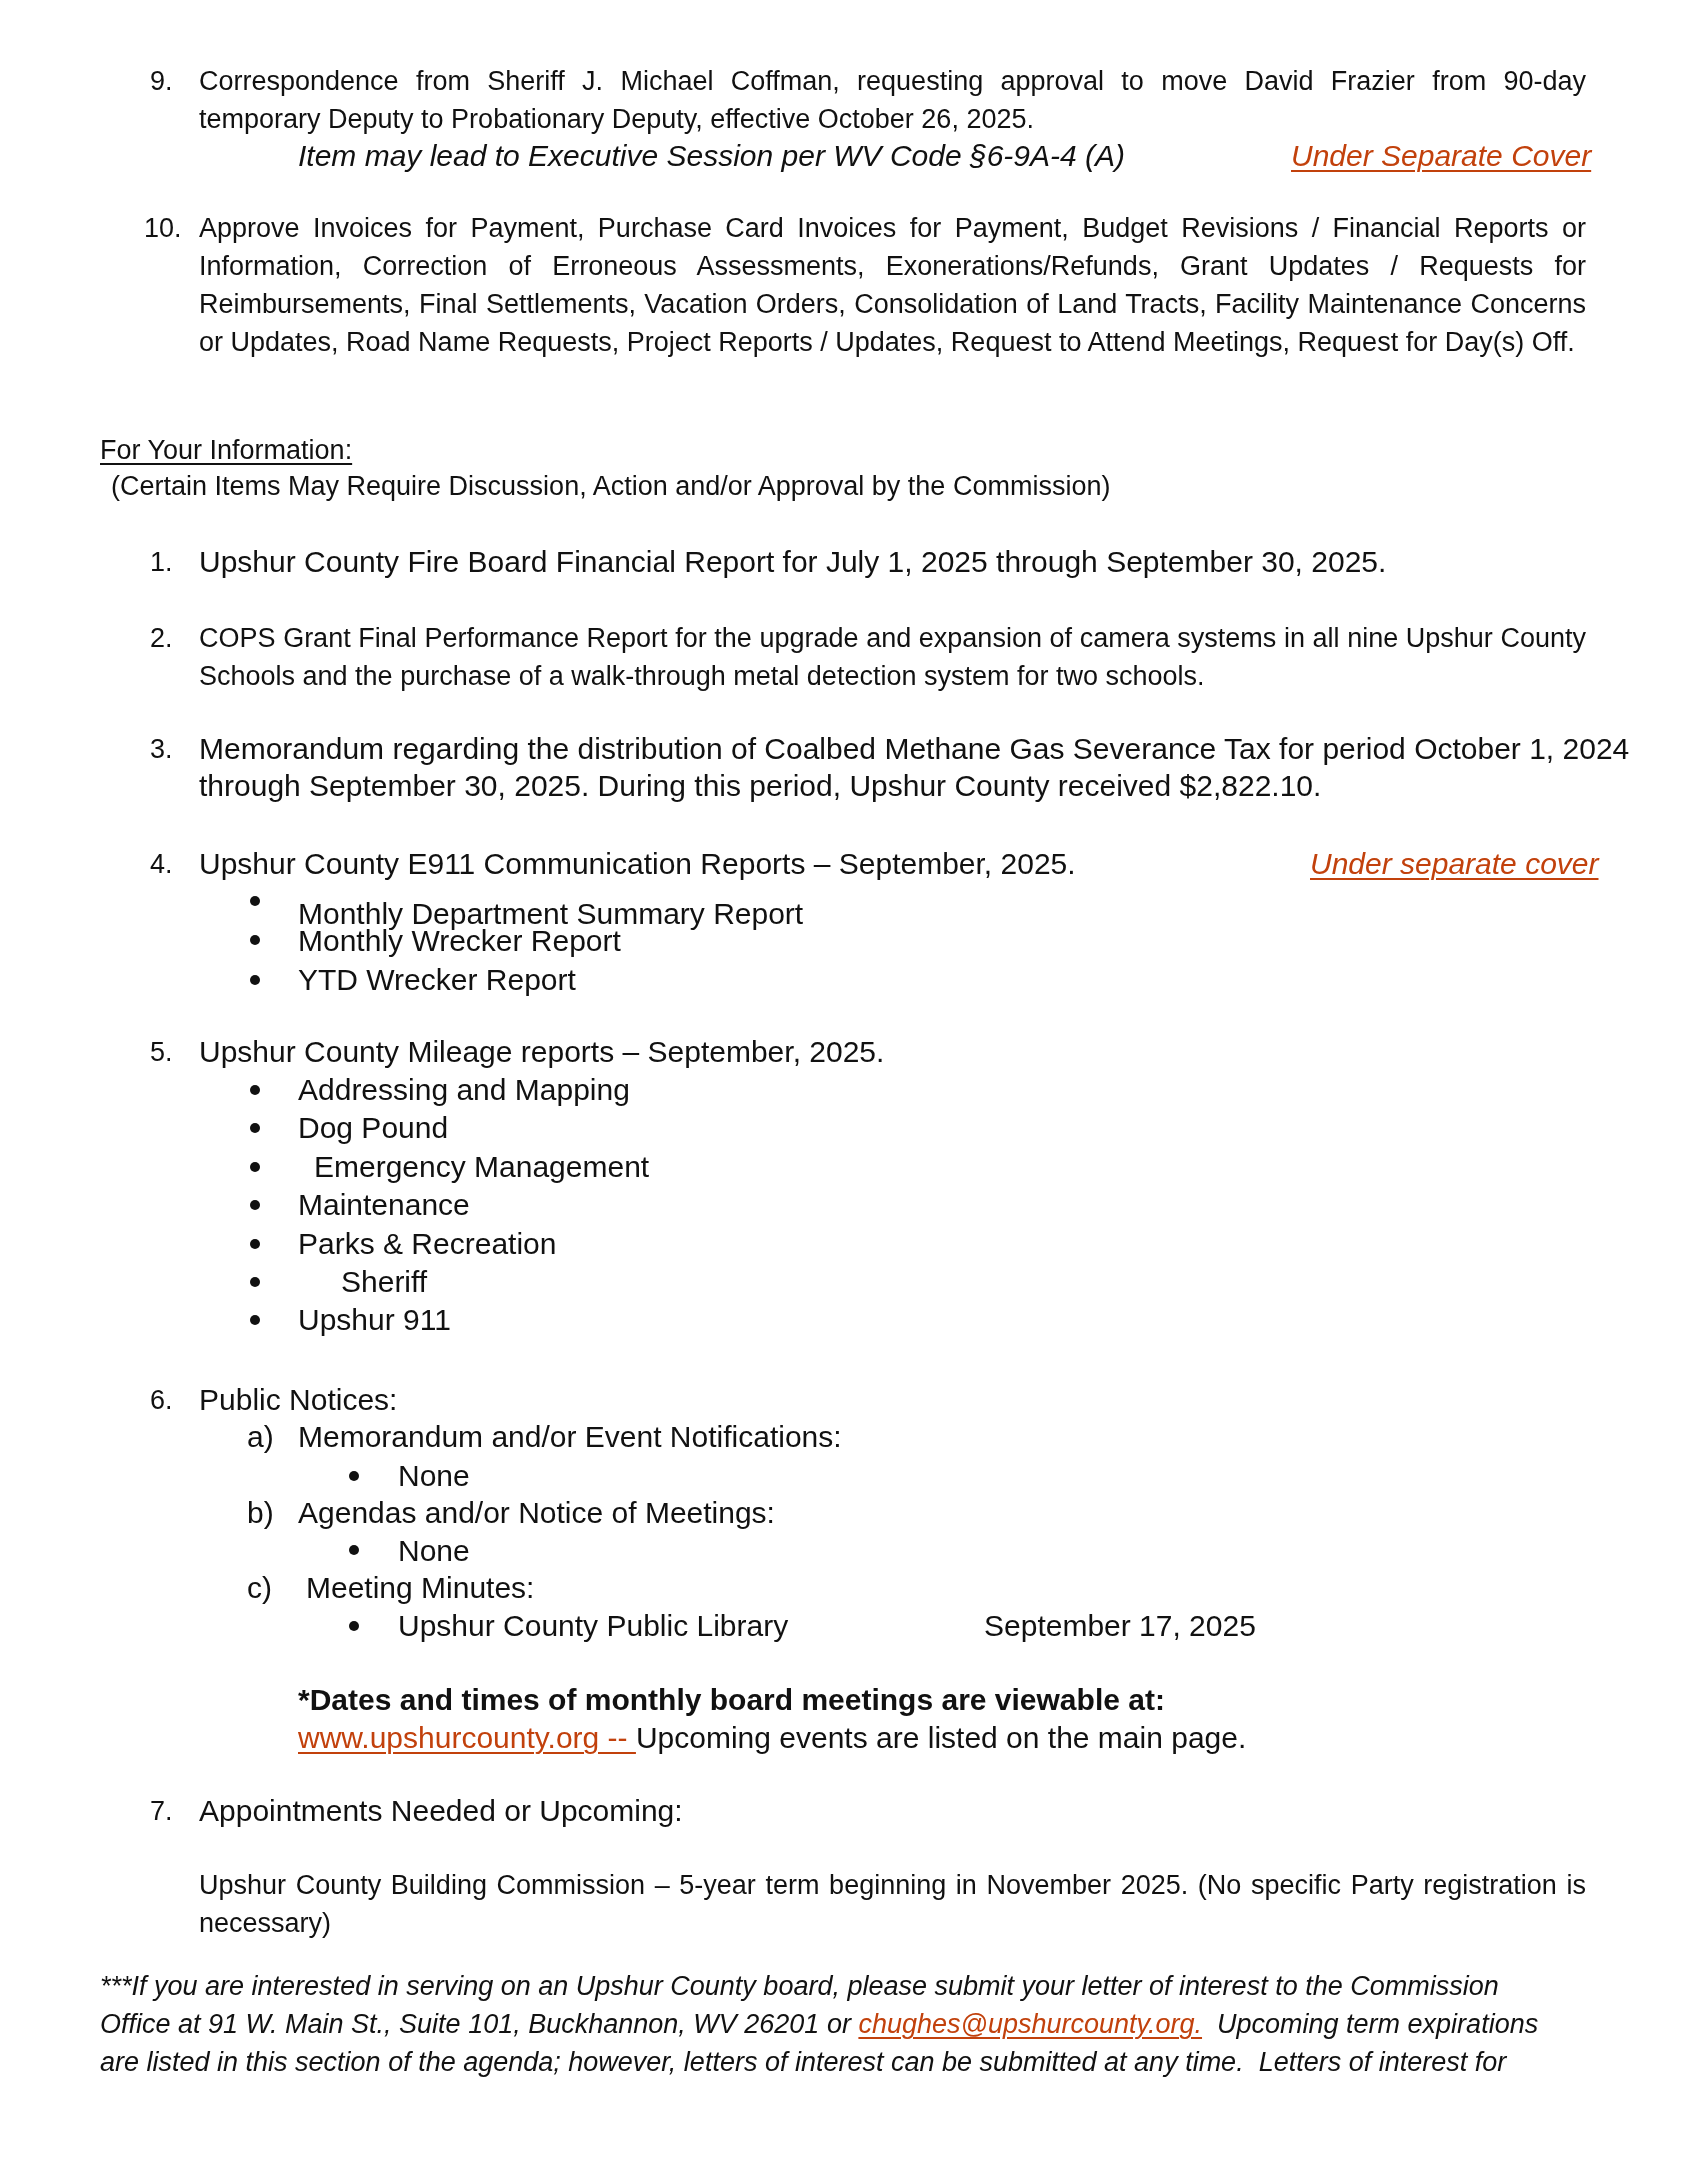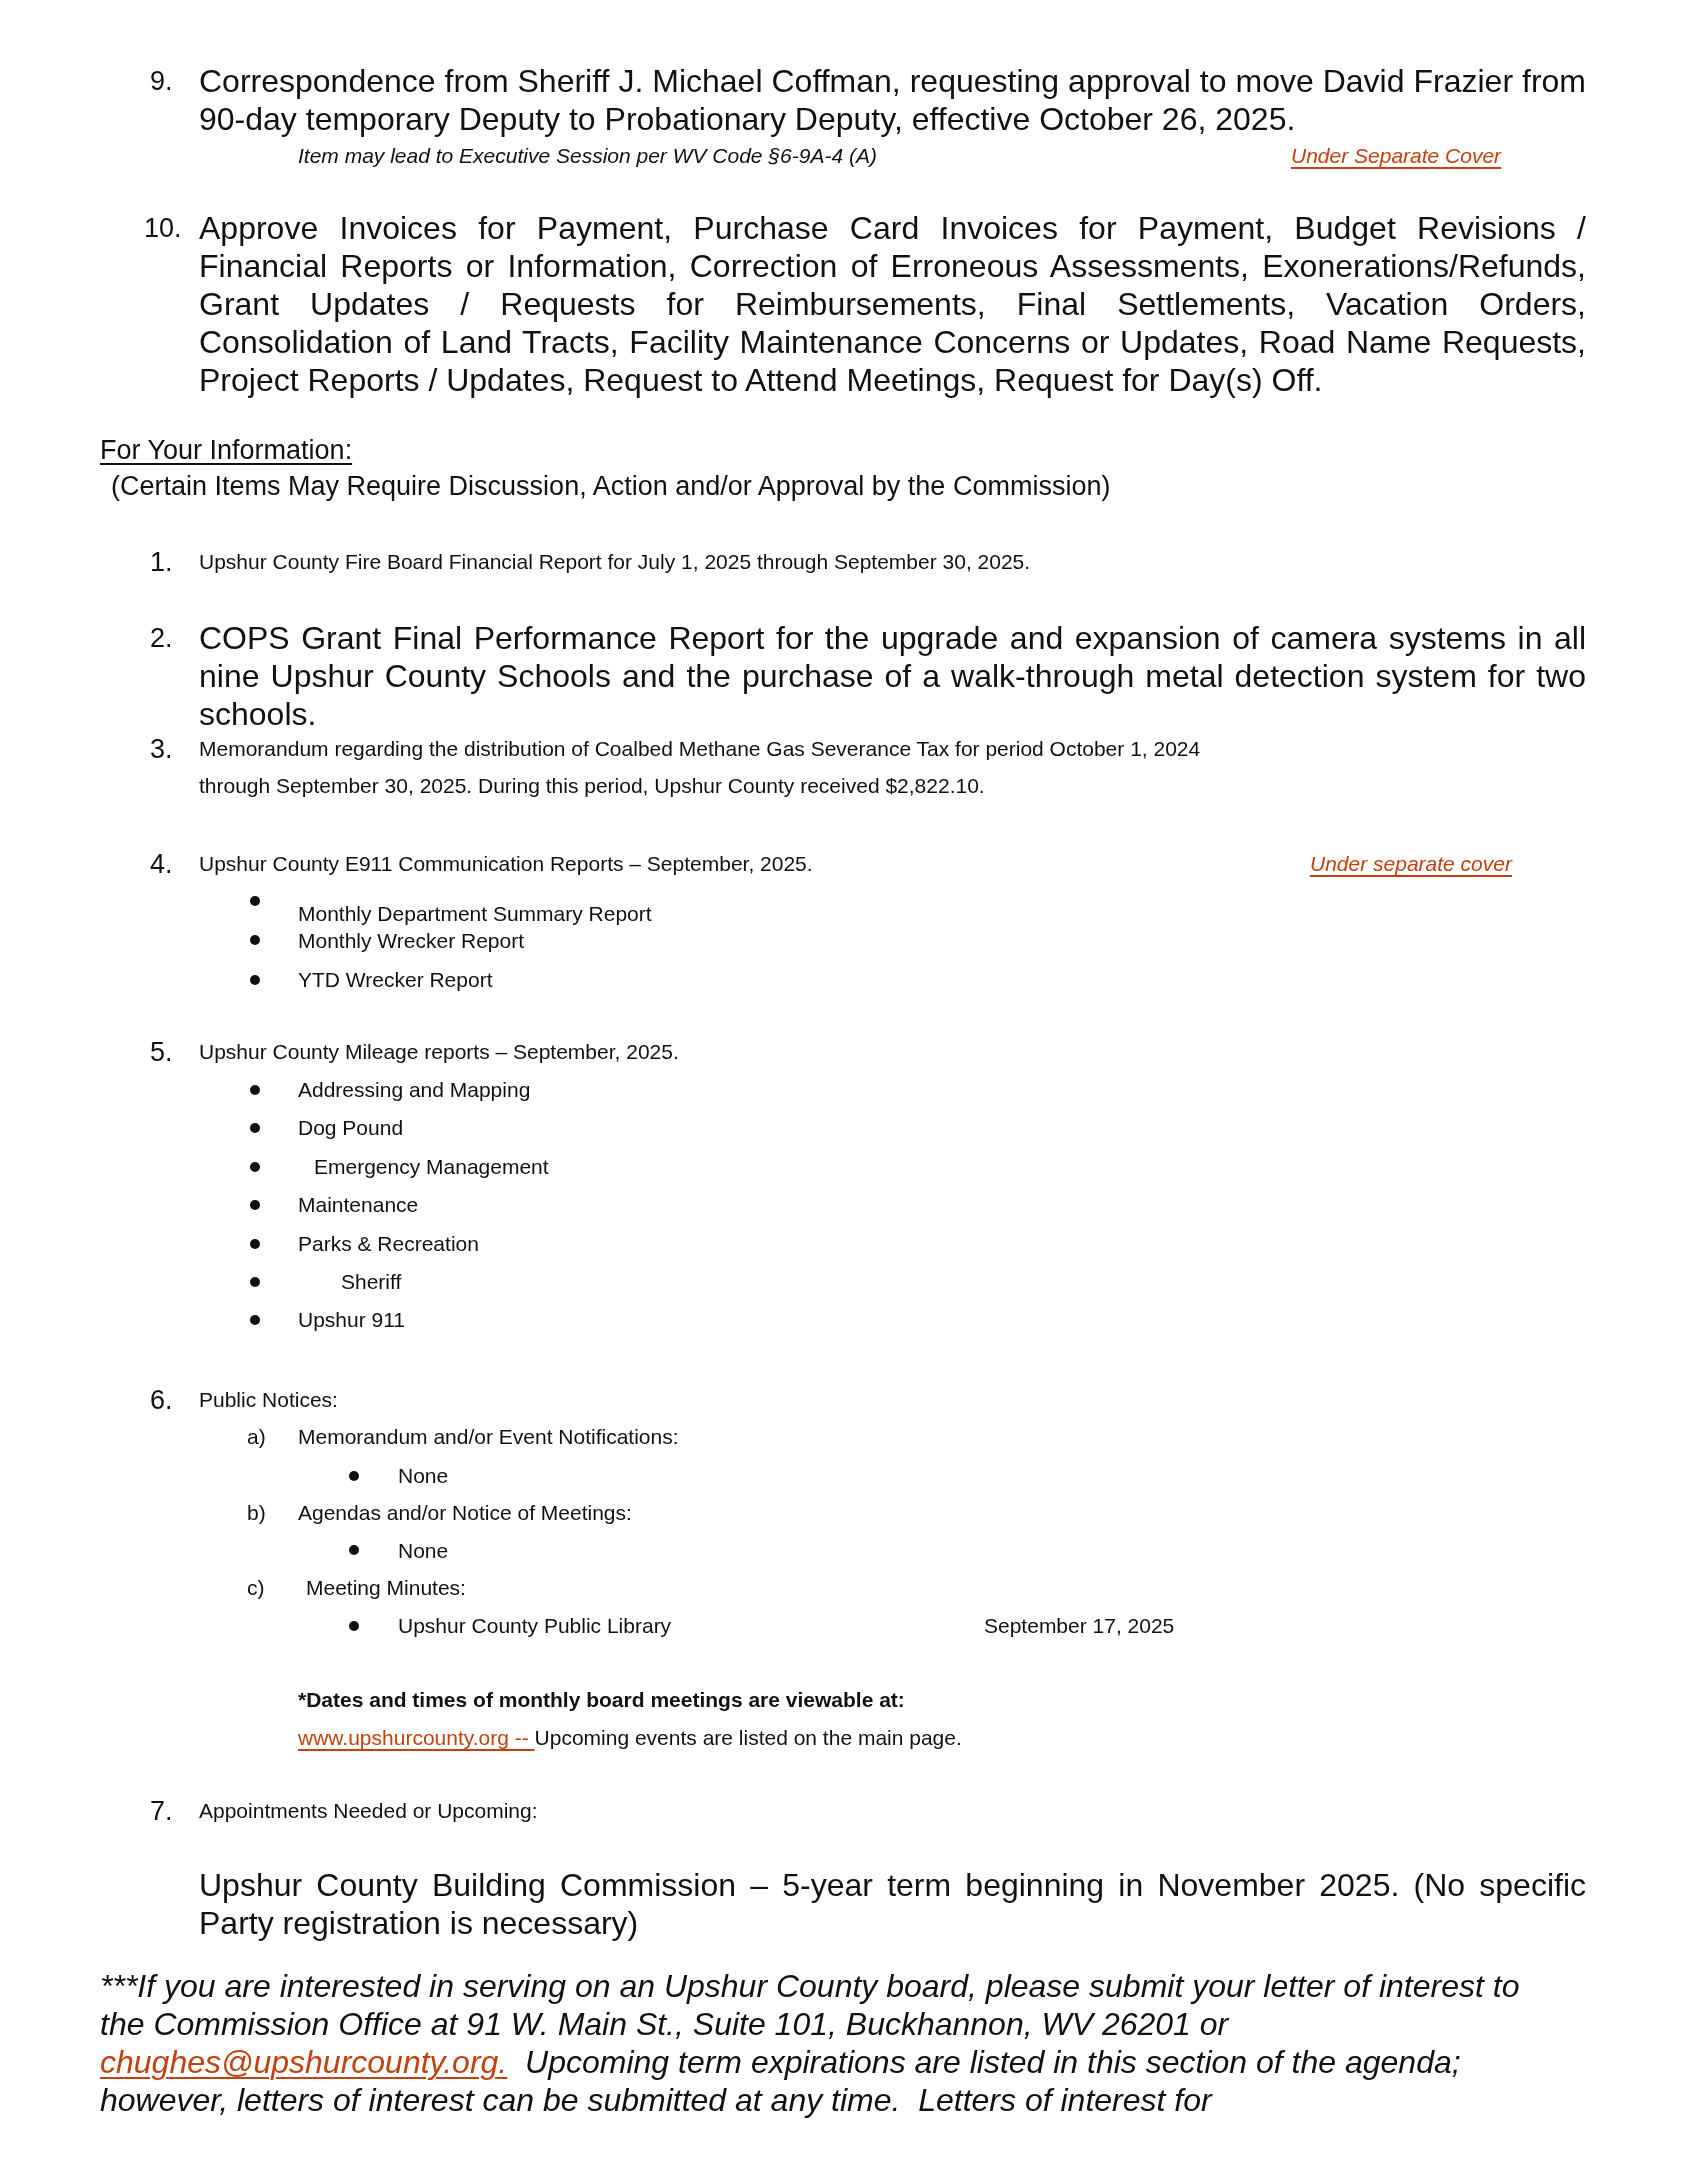--- a/index.html
+++ b/index.html
@@ -1,22 +1,22 @@
 <!DOCTYPE html>
 <html style="font-size:10.6px"><head>
 <meta charset="utf-8">
 <style>
   html, body { margin: 0; padding: 0; background: #ffffff; }
   body { width: 1687px; height: 2183px; position: relative; overflow: hidden;
          font-family: "Liberation Sans", "DejaVu Sans", sans-serif; color: #111111; }
   .page { position: absolute; left: 0; top: 0; width: 1687px; height: 2183px; background: #fff; }
   .abs { position: absolute; }
-  .line { font-size: 21px; line-height: 38px; white-space: nowrap; }
+  .line { font-size: 30px; line-height: 38px; white-space: nowrap; }
   .num { position: absolute; font-size: 27px; line-height: 38px; }
-  .para { position: absolute; font-size: 32px; line-height: 38px; }
+  .para { position: absolute; font-size: 27px; line-height: 38px; }
   .justify { text-align: justify; text-align-last: left; }
   .italic { font-style: italic; }
   .link { color: #c2410c; text-decoration: underline; text-decoration-thickness: 2px; text-underline-offset: 4px; }
   .heading { font-size: 27px; line-height: 38px; }
   .underline { text-decoration: underline; text-decoration-thickness: 2px; text-underline-offset: 4px; }
   .bold { font-weight: bold; }
   .bullet { position: absolute; width: 10px; height: 10px; border-radius: 50%; background: #111; }
 </style>
 </head>
 <body>

